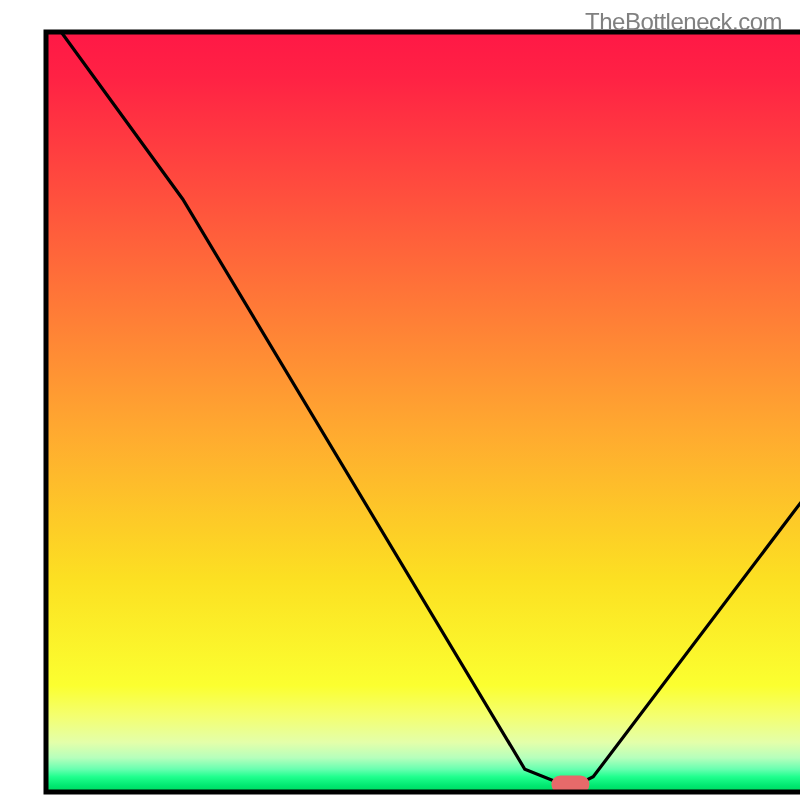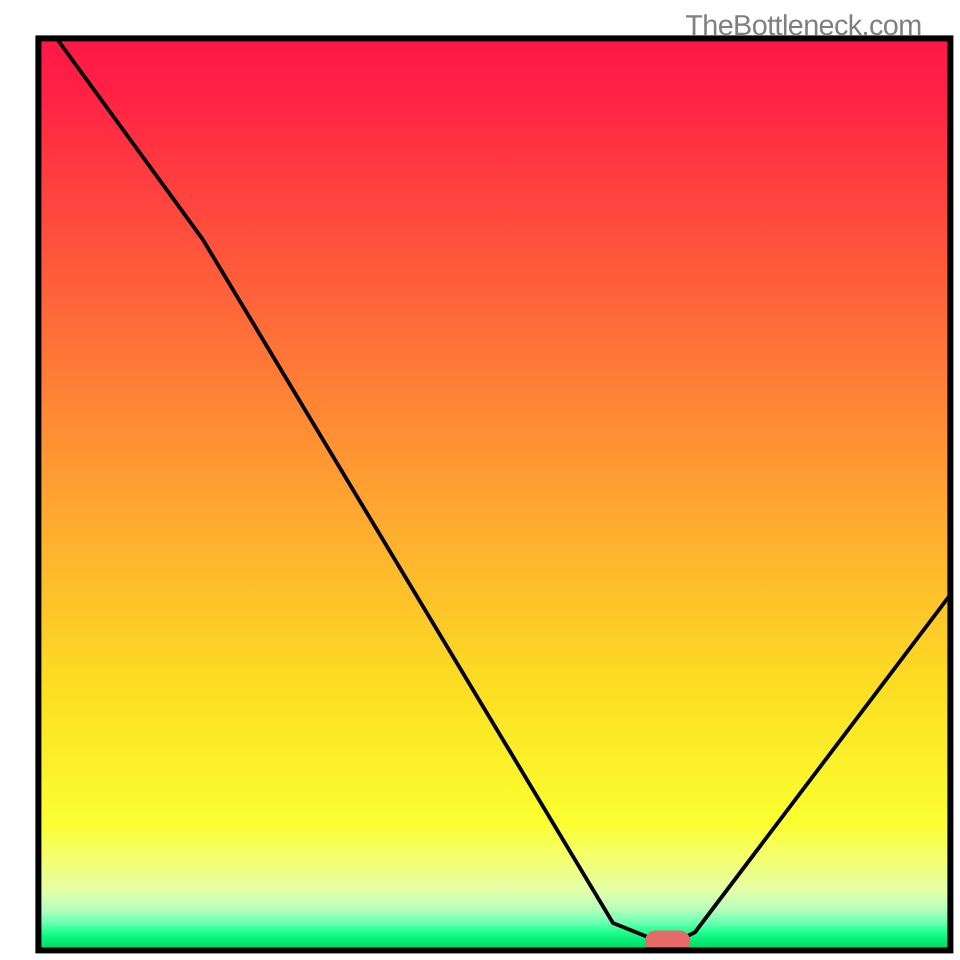--- a/index.html
+++ b/index.html
@@ -8,20 +8,21 @@
     width: 800px;
     height: 800px;
     background: #ffffff;
     overflow: hidden;
     font-family: Arial, Helvetica, sans-serif;
   }
   .container {
     position: relative;
     width: 784px;
     height: 800px;
+    margin-left: 14px;
   }
   .watermark {
     position: absolute;
     top: 8px;
     right: 16px;
     color: #808080;
     font-size: 24px;
     letter-spacing: -0.5px;
   }
 </style>

